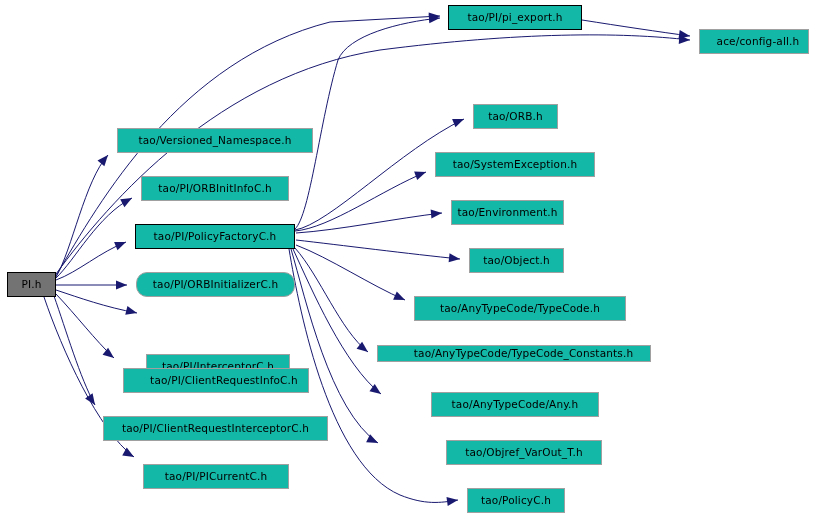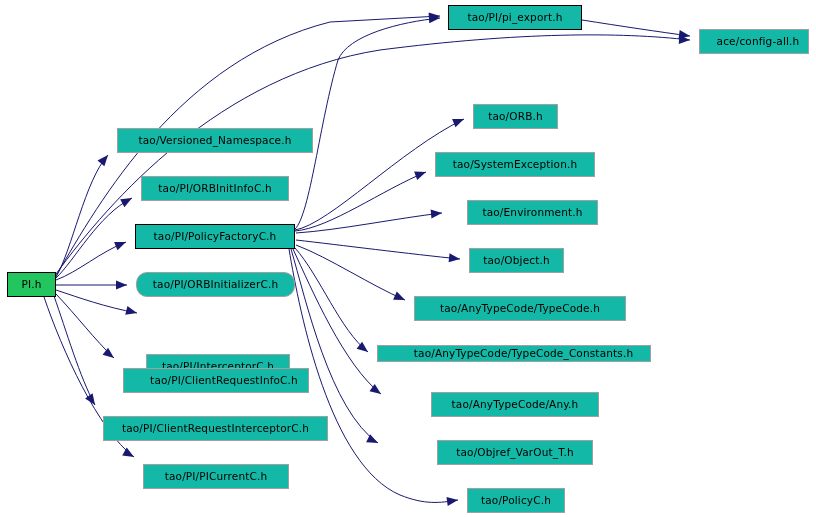--- a/index.html
+++ b/index.html
@@ -36,21 +36,21 @@
     font-size: 10.5px;
     line-height: 1;
     white-space: nowrap;
     letter-spacing: 0.15px;
   }
   .node.dark {
     border: 1px solid #000000;
   }
   .node.root {
     border: 1px solid #000000;
-    background: #22c55e;
+    background: #737373;
   }
   .node-label {
     display: block;
     padding: 0 6px;
   }
 </style>
 </head>
 <body>
 
 <div id="graph">
@@ -131,35 +131,35 @@
       </div>
       <div class="node" style="left: 699px; top: 29px; width: 110px; height: 25px; padding-left: 8px;">
         <span class="node-label">ace/config-all.h</span>
       </div>
       <div class="node" style="left: 473px; top: 104px; width: 85px; height: 25px;">
         <span class="node-label">tao/ORB.h</span>
       </div>
       <div class="node" style="left: 435px; top: 152px; width: 160px; height: 25px;">
         <span class="node-label">tao/SystemException.h</span>
       </div>
-      <div class="node" style="left: 451px; top: 200px; width: 131px; height: 25px; margin-left: 16px;">
+      <div class="node" style="left: 451px; top: 200px; width: 113px; height: 25px;">
         <span class="node-label">tao/Environment.h</span>
       </div>
       <div class="node" style="left: 469px; top: 248px; width: 95px; height: 25px;">
         <span class="node-label">tao/Object.h</span>
       </div>
       <div class="node" style="left: 414px; top: 296px; width: 212px; height: 25px;">
         <span class="node-label">tao/AnyTypeCode/TypeCode.h</span>
       </div>
       <div class="node" style="left: 377px; top: 345px; width: 274px; height: 17px; padding-left: 19px;">
         <span class="node-label">tao/AnyTypeCode/TypeCode_Constants.h</span>
       </div>
       <div class="node" style="left: 431px; top: 392px; width: 168px; height: 25px;">
         <span class="node-label">tao/AnyTypeCode/Any.h</span>
       </div>
-      <div class="node" style="left: 437px; top: 440px; width: 156px; height: 25px; align-items: center;">
+      <div class="node" style="left: 446px; top: 440px; width: 156px; height: 25px; align-items: center;">
         <span class="node-label">tao/Objref_VarOut_T.h</span>
       </div>
       <div class="node" style="left: 467px; top: 488px; width: 98px; height: 25px;">
         <span class="node-label">tao/PolicyC.h</span>
       </div>
     </div>
 </div>
 
 </body></html>

